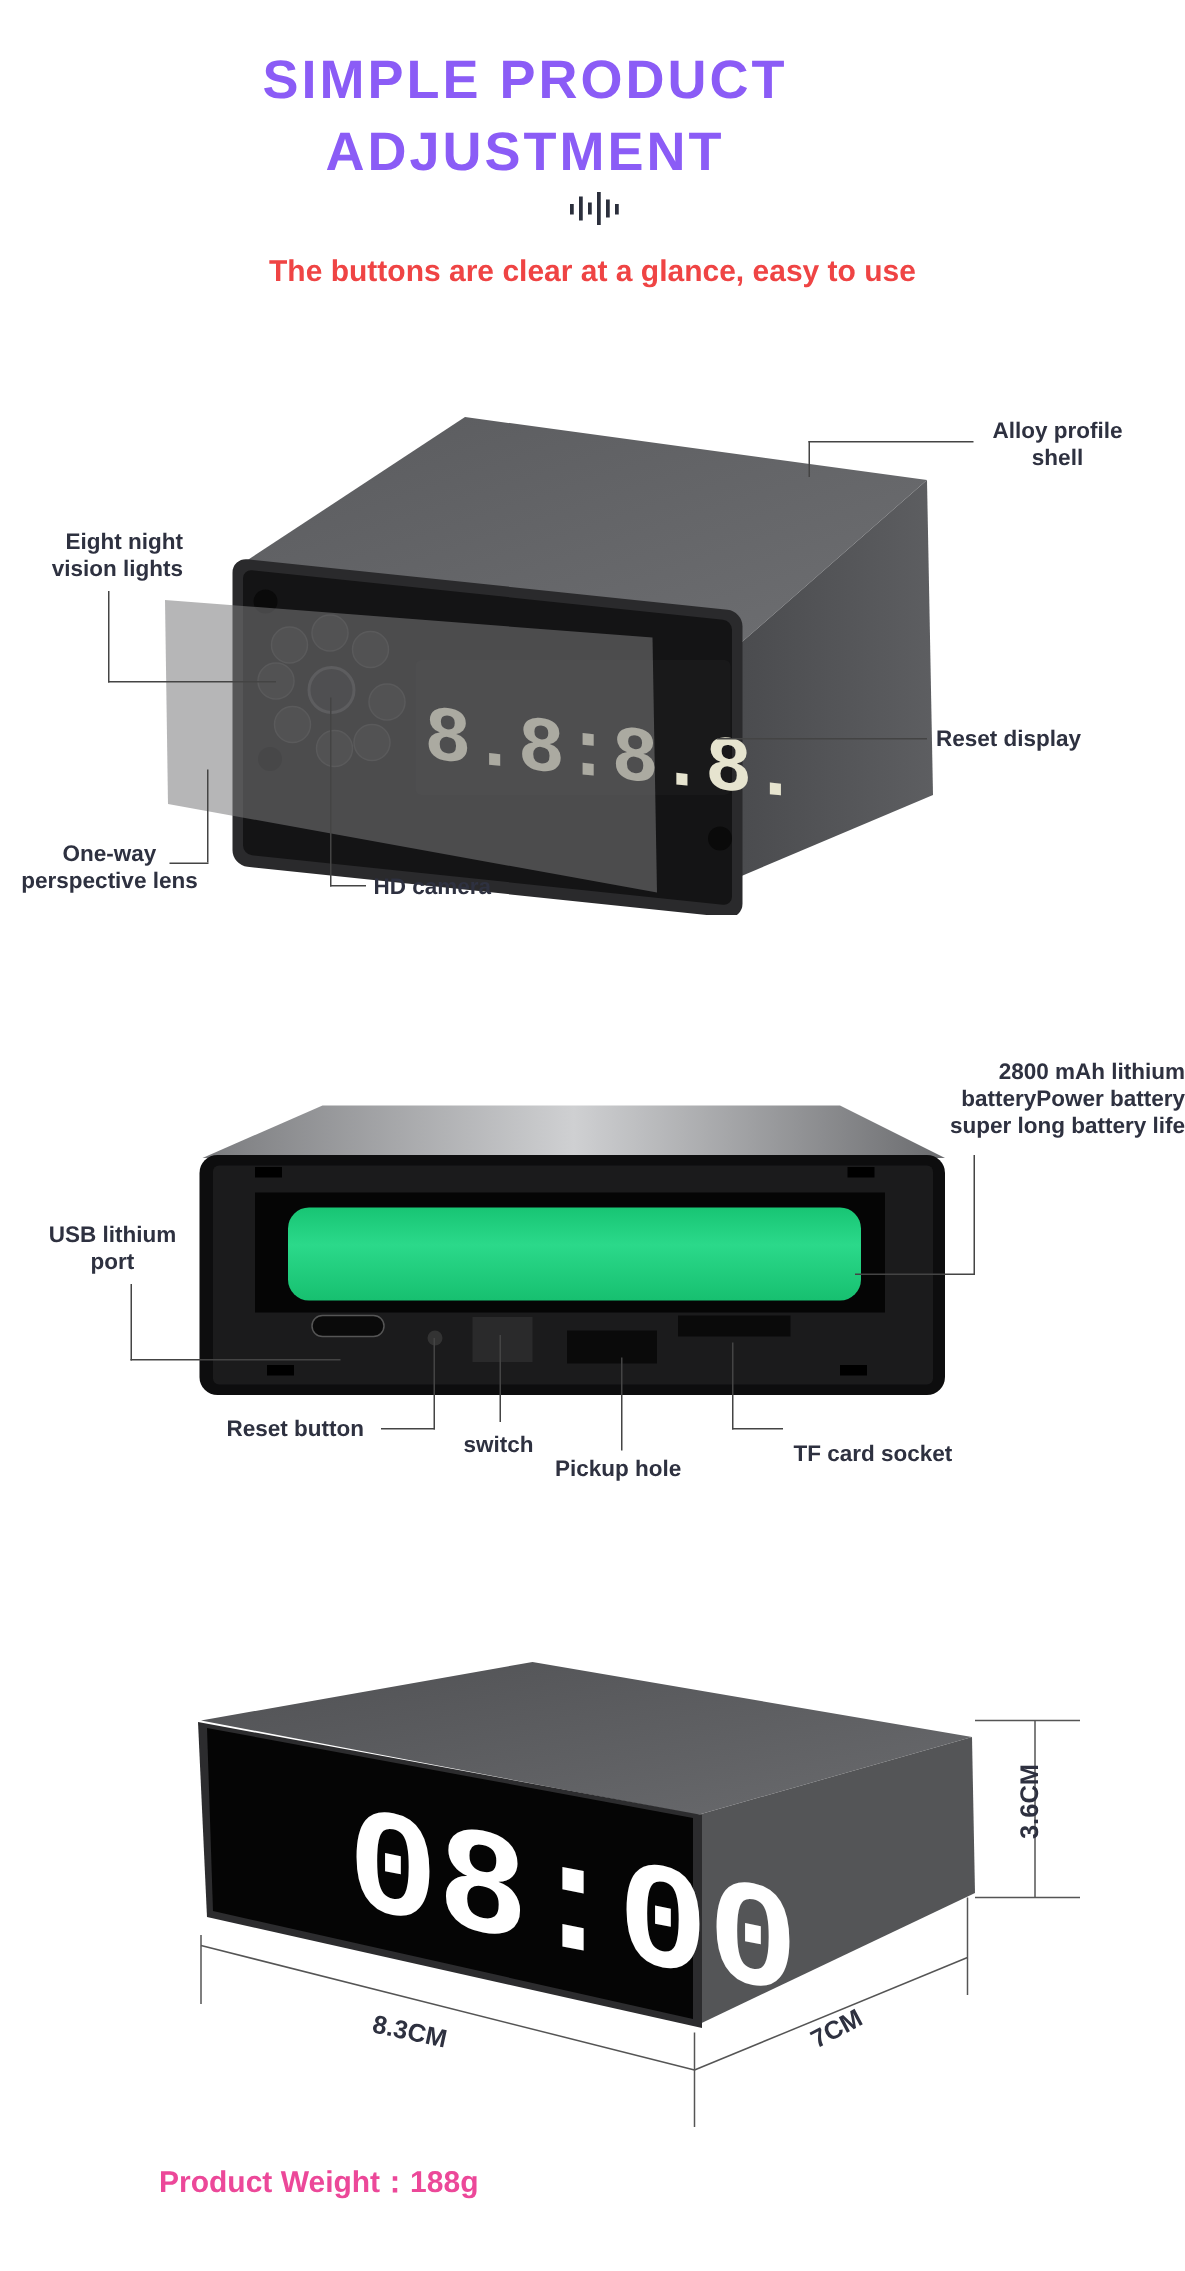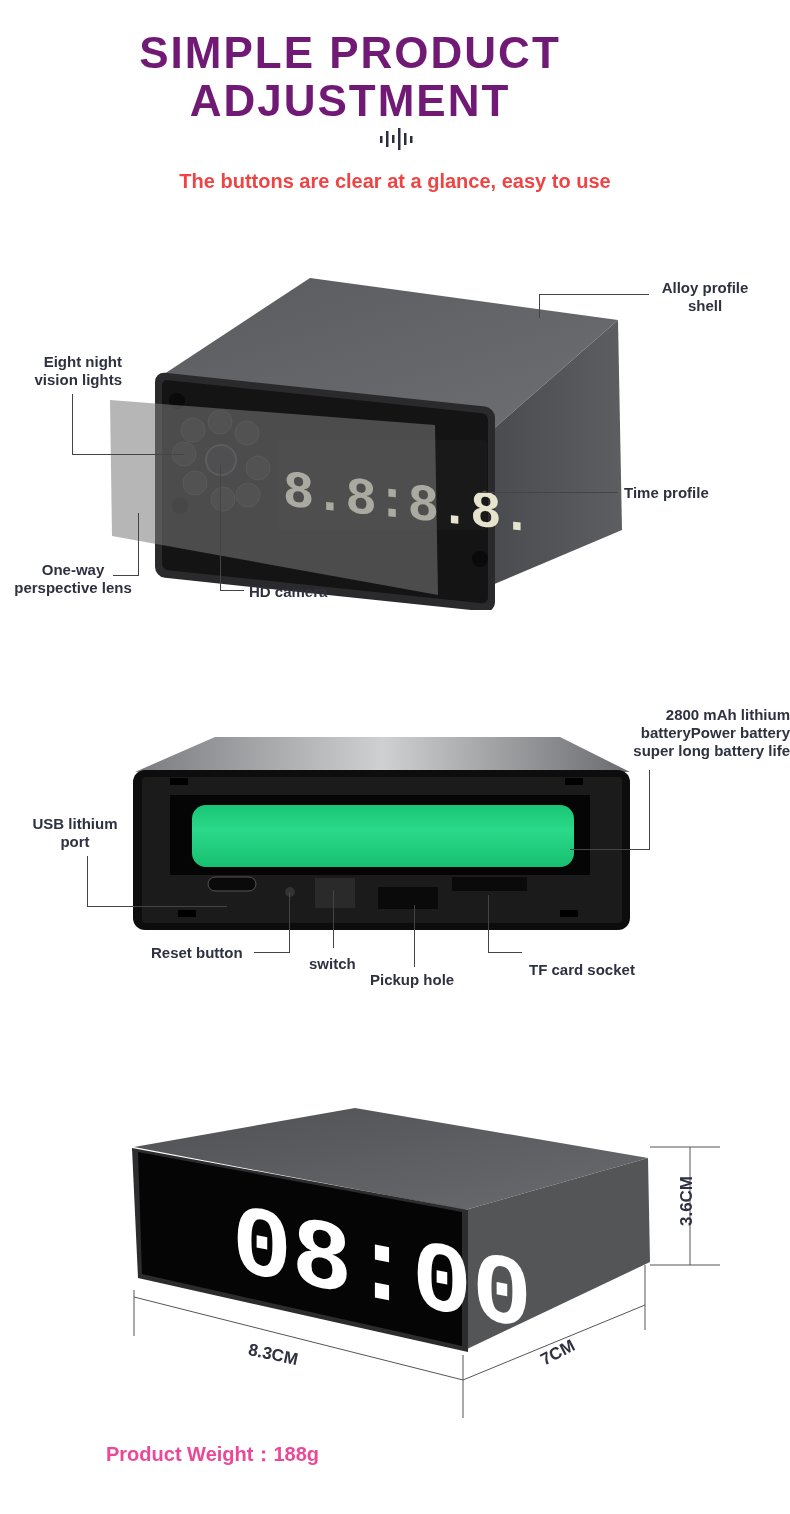--- a/index.html
+++ b/index.html
@@ -1,18 +1,18 @@
 <!DOCTYPE html>
 <html><head>
 <meta charset="utf-8">
 <style>
   html,body{margin:0;padding:0;background:#fff;}
   body{width:790px;height:1514px;position:relative;overflow:hidden;font-family:"Liberation Sans","DejaVu Sans",sans-serif;color:#2e3140;}
   .abs{position:absolute;}
-  .title{left:0;width:700px;text-align:center;font-weight:bold;font-size:44px;letter-spacing:2px;color:#701a75;line-height:46px;}
+  .title{left:0;width:700px;text-align:center;font-weight:bold;font-size:36px;letter-spacing:2px;color:#8b5cf6;line-height:46px;}
   .subtitle{left:0;width:790px;text-align:center;font-weight:bold;font-size:20px;color:#ef4444;}
   .wave{left:378px;top:127px;width:36px;height:24px;}
   .lbl{font-weight:bold;font-size:15px;color:#2e3140;line-height:18px;white-space:nowrap;}
   .lbl.c{text-align:center;}
   .line{background:#444;}
   .hl{height:1px;}
   .vl{width:1px;}
   svg{display:block;}
 </style>
 </head>
@@ -94,21 +94,21 @@
 <div class="abs line vl" style="left:220px;top:465px;height:126px;"></div>
 <div class="abs line hl" style="left:220px;top:590px;width:24px;"></div>
 
 <div class="abs lbl c" style="left:650px;top:279px;width:110px;">
   <div>Alloy profile</div>
     <div>shell</div>
 </div>
 <div class="abs line hl" style="left:539px;top:294px;width:110px;"></div>
 <div class="abs line vl" style="left:539px;top:294px;height:24px;"></div>
 
-<div class="abs lbl" style="left:624px;top:484px;">Time profile</div>
+<div class="abs lbl" style="left:624px;top:484px;">Reset display</div>
 <div class="abs line hl" style="left:478px;top:492px;width:140px;"></div>
 
 <div class="abs" style="left:130px;top:735px;width:505px;height:200px;">
   <svg width="505" height="200" viewBox="0 0 505 200">
     <defs>
       <linearGradient id="btop" x1="0" y1="0" x2="1" y2="0">
         <stop offset="0" stop-color="#7a7b7e"></stop>
           <stop offset="0.5" stop-color="#cfd0d2"></stop>
           <stop offset="1" stop-color="#6a6b6e"></stop>
       </linearGradient>

